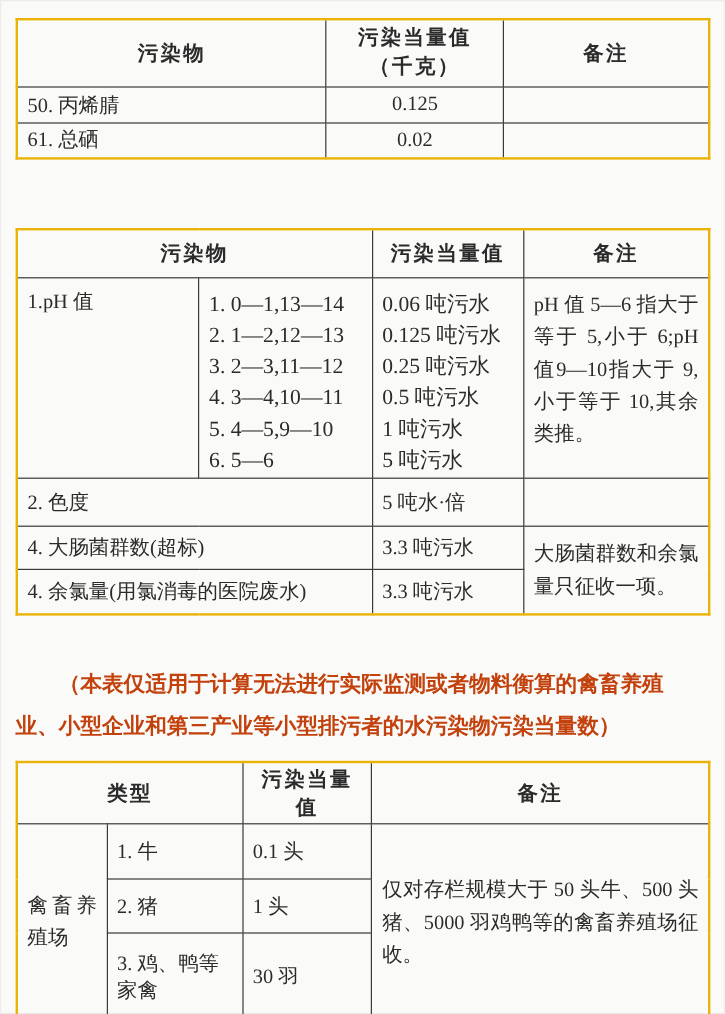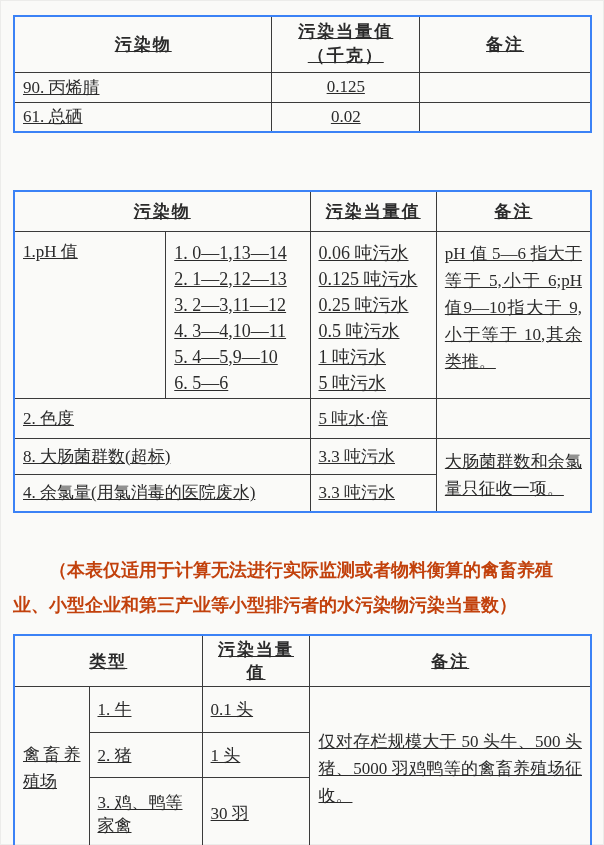--- a/index.html
+++ b/index.html
@@ -7,23 +7,22 @@
     width:604px;height:845px;
     background:#fafaf8;
     font-family:"Liberation Serif","DejaVu Serif",serif;
     color:#2b2b2b;
     overflow:hidden;
   }
   .page{position:relative;width:604px;height:845px;box-shadow:inset 0 0 0 1px #ececea;}
   table{
     position:absolute;left:13px;width:579px;
     border-collapse:collapse;table-layout:fixed;
-    border:2px solid #3b82f6;
+    border:2px solid #eab308;
     font-size:17px;
-    text-decoration:underline;
   }
   td,th{
     border:1px solid #3a3a3a;
     padding:2px 8px;
     font-weight:normal;
     overflow:hidden;
   }
   th{
     font-family:"Liberation Sans","DejaVu Sans",sans-serif;
     font-weight:bold;text-align:center;vertical-align:middle;
@@ -82,21 +81,21 @@
     <tbody>
       <tr class="head">
         <th>污染物</th>
         <th class="hdr2">
           <div>污染当量值</div>
           <div>（千克）</div>
         </th>
         <th>备注</th>
       </tr>
       <tr class="body">
-        <td class="name">90. 丙烯腈</td>
+        <td class="name">50. 丙烯腈</td>
         <td class="center">0.125</td>
         <td></td>
       </tr>
       <tr class="body">
         <td class="name">61. 总硒</td>
         <td class="center">0.02</td>
         <td></td>
       </tr>
     </tbody>
   </table>
@@ -134,21 +133,21 @@
           <div>5 吨污水</div>
         </td>
         <td class="remark top">pH 值 5—6 指大于等于 5,小于 6;pH 值9—10指大于 9,小于等于 10,其余类推。</td>
       </tr>
       <tr class="r2">
         <td colspan="2" class="name">2. 色度</td>
         <td>5 吨水·倍</td>
         <td></td>
       </tr>
       <tr class="r3">
-        <td colspan="2" class="name">8. 大肠菌群数(超标)</td>
+        <td colspan="2" class="name">4. 大肠菌群数(超标)</td>
         <td>3.3 吨污水</td>
         <td rowspan="2" class="remark">大肠菌群数和余氯量只征收一项。</td>
       </tr>
       <tr class="r4">
         <td colspan="2" class="name">4. 余氯量(用氯消毒的医院废水)</td>
         <td>3.3 吨污水</td>
       </tr>
     </tbody>
   </table>
 

